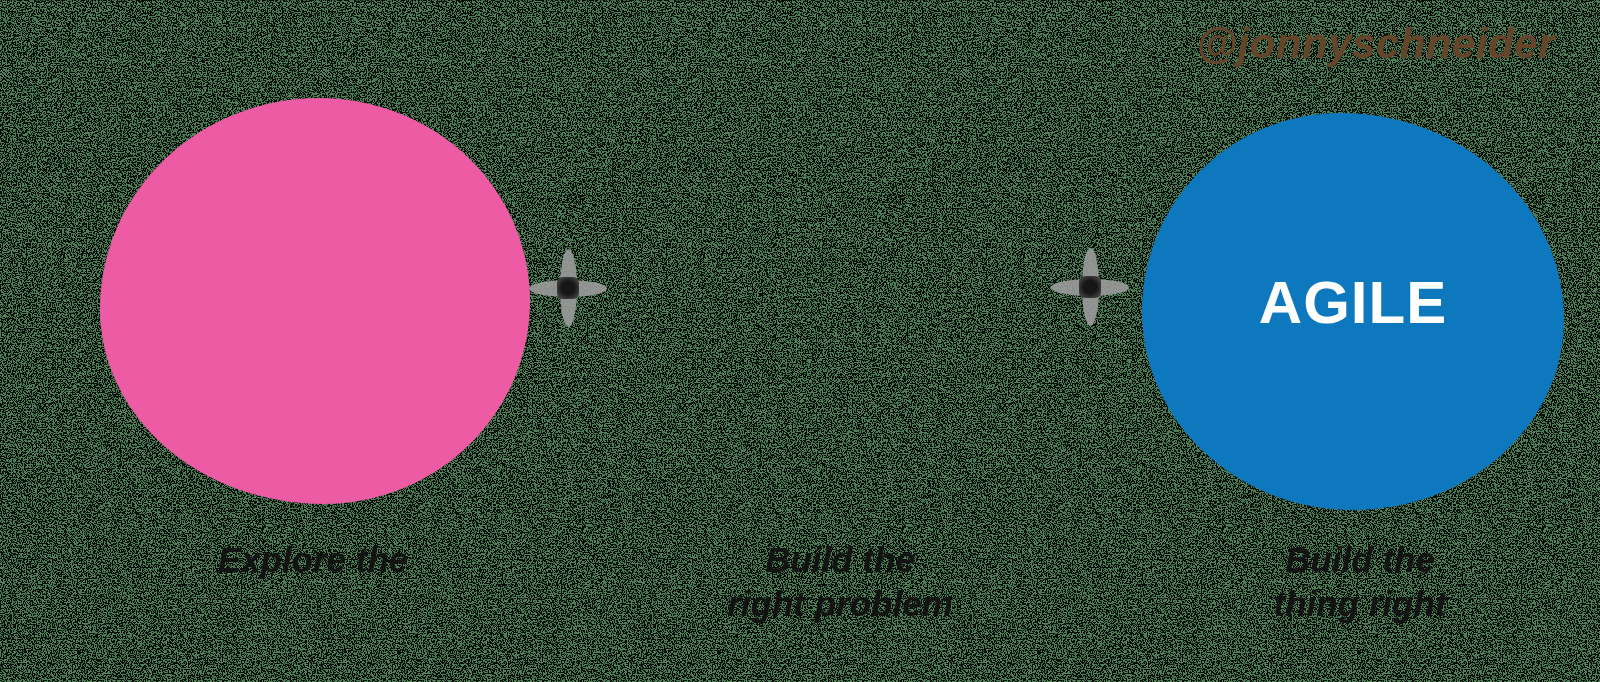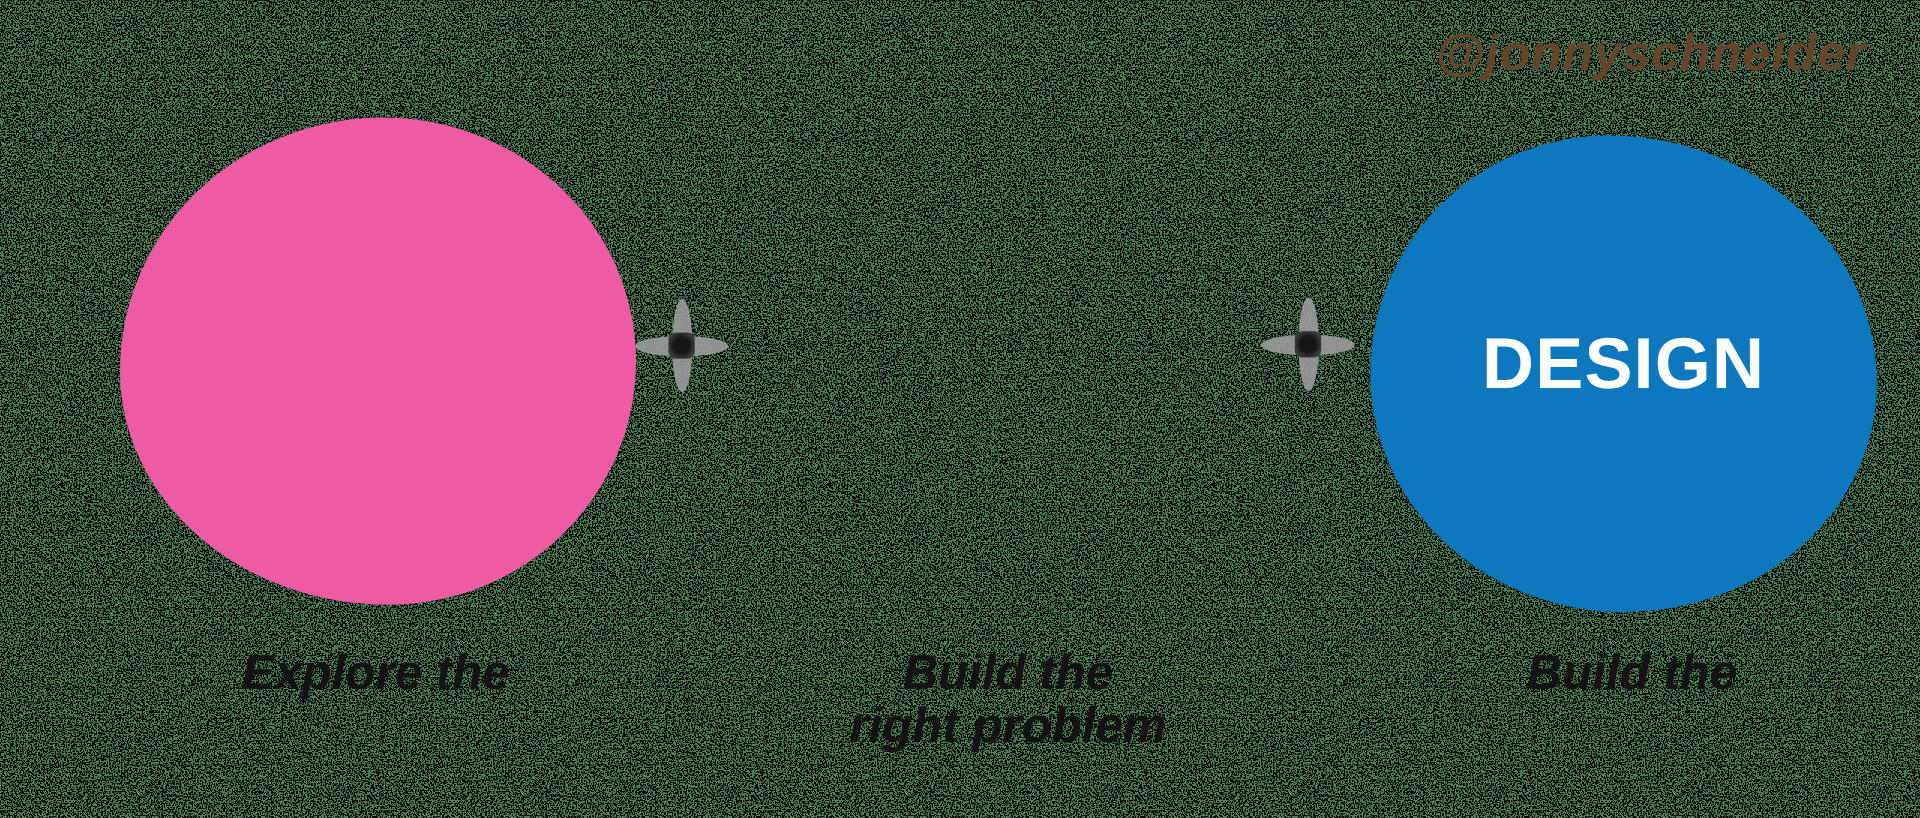--- a/index.html
+++ b/index.html
@@ -83,21 +83,21 @@
     border-radius: 6px;
     background: radial-gradient(circle at 50% 50%, #161616 42%, #3a3a3a 72%);
   }
   .caption {
     position: absolute;
     width: 400px;
     top: 538px;
     text-align: center;
     font-style: italic;
     font-weight: bold;
-    font-size: 41px;
+    font-size: 35px;
     line-height: 44px;
     color: #131313;
   }
   .caption-1 { left: 113px; }
   .caption-2 { left: 640px; }
   .caption-3 { left: 1160px; }
   .attribution {
     position: absolute;
     top: 20px;
     right: 45px;
@@ -149,30 +149,31 @@
 
 
   <div class="plus plus-2">
     <div class="arm-h"></div>
     <div class="arm-v"></div>
     <div class="center-dot"></div>
   </div>
 
   <div class="circle circle-blue">
     <div class="label">
-      <span>DESIGN</span>
+      <span>AGILE</span>
     </div>
   </div>
 
   <div class="caption caption-1">
     <div>Explore the</div>
   </div>
 
   <div class="caption caption-2">
     <div>Build the</div>
     <div>right problem</div>
   </div>
 
   <div class="caption caption-3">
     <div>Build the</div>
+    <div>thing right</div>
   </div>
 
 </div>
 
 </body></html>

